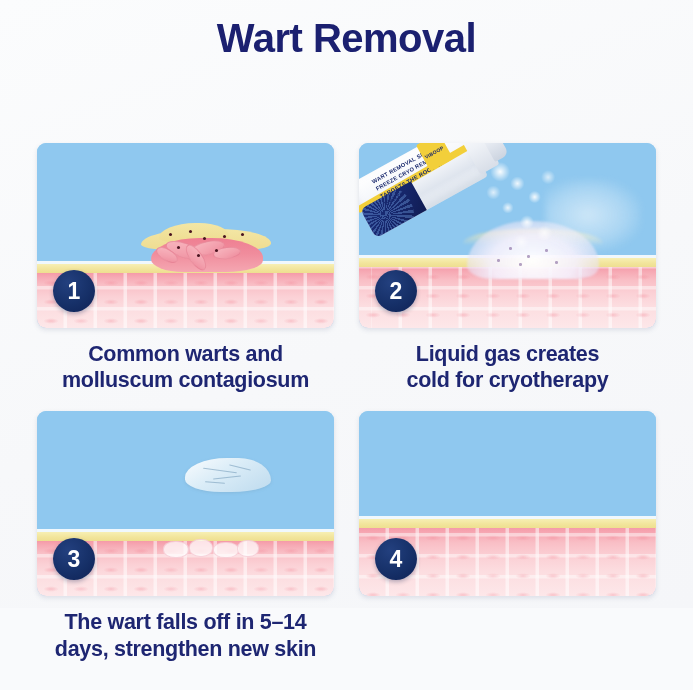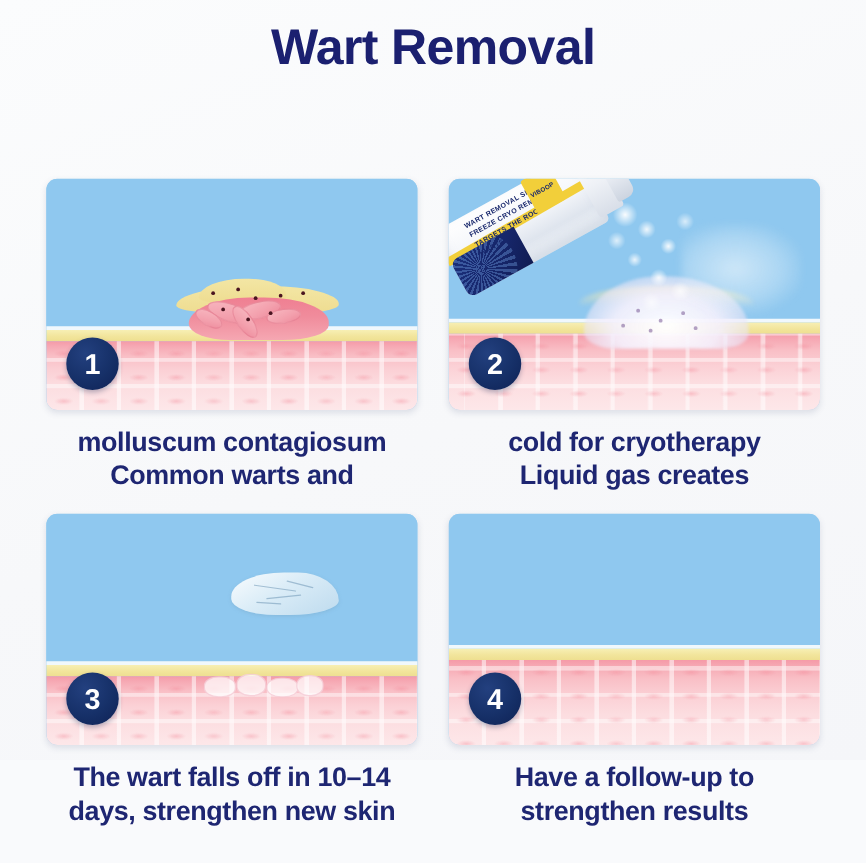--- a/index.html
+++ b/index.html
@@ -406,22 +406,22 @@
           <div class="dot" style="left:82px; top:14px;"></div>
           <div class="dot" style="left:100px; top:12px;"></div>
           <div class="dot" style="left:36px; top:25px;"></div>
           <div class="dot" style="left:56px; top:33px;"></div>
           <div class="dot" style="left:74px; top:28px;"></div>
         </div>
 
         <div class="badge">1</div>
       </div>
       <div class="caption">
+        <div>Common warts and</div>
         <div>molluscum contagiosum</div>
-        <div>Common warts and</div>
       </div>
     </div>
 
     <div class="cell">
       <div class="panel">
         <div class="air mid"></div>
         <div class="air-edge" style="top:112px"></div>
         <div class="epidermis" style="top:115px"></div>
         <div class="dermis" style="top:124px">
           <div class="cells offset"></div>
@@ -455,22 +455,22 @@
             <span>VIBOOP</span>
           </div>
           <div class="bottle-neck"></div>
           <div class="bottle-cap"></div>
 
         </div>
 
         <div class="badge">2</div>
       </div>
       <div class="caption">
+        <div>Liquid gas creates</div>
         <div>cold for cryotherapy</div>
-        <div>Liquid gas creates</div>
       </div>
     </div>
 
     <div class="cell">
       <div class="panel">
         <div class="air tall"></div>
         <div class="air-edge" style="top:118px"></div>
         <div class="epidermis" style="top:121px"></div>
         <div class="dermis" style="top:130px">
           <div class="cells"></div>
@@ -485,37 +485,33 @@
         <div class="flake">
           <div class="flake-line" style="left:18px; top:12px; width:34px; transform:rotate(8deg);"></div>
           <div class="flake-line" style="left:28px; top:19px; width:28px; transform:rotate(-6deg);"></div>
           <div class="flake-line" style="left:44px; top:9px; width:22px; transform:rotate(14deg);"></div>
           <div class="flake-line" style="left:20px; top:24px; width:20px; transform:rotate(4deg);"></div>
         </div>
 
         <div class="badge">3</div>
       </div>
       <div class="caption">
-        <div>The wart falls off in 10–14</div>
+        <div>The wart falls off in 5–14</div>
         <div>days, strengthen new skin</div>
       </div>
     </div>
 
     <div class="cell">
       <div class="panel">
         <div class="air short"></div>
         <div class="air-edge" style="top:105px"></div>
         <div class="epidermis" style="top:108px"></div>
         <div class="dermis" style="top:117px">
           <div class="cells"></div>
           <div class="nuclei"></div>
         </div>
 
         <div class="badge">4</div>
       </div>
-      <div class="caption">
-        <div>Have a follow-up to</div>
-        <div>strengthen results</div>
-      </div>
     </div>
 
   </div>
 </div>
 
 </body></html>

